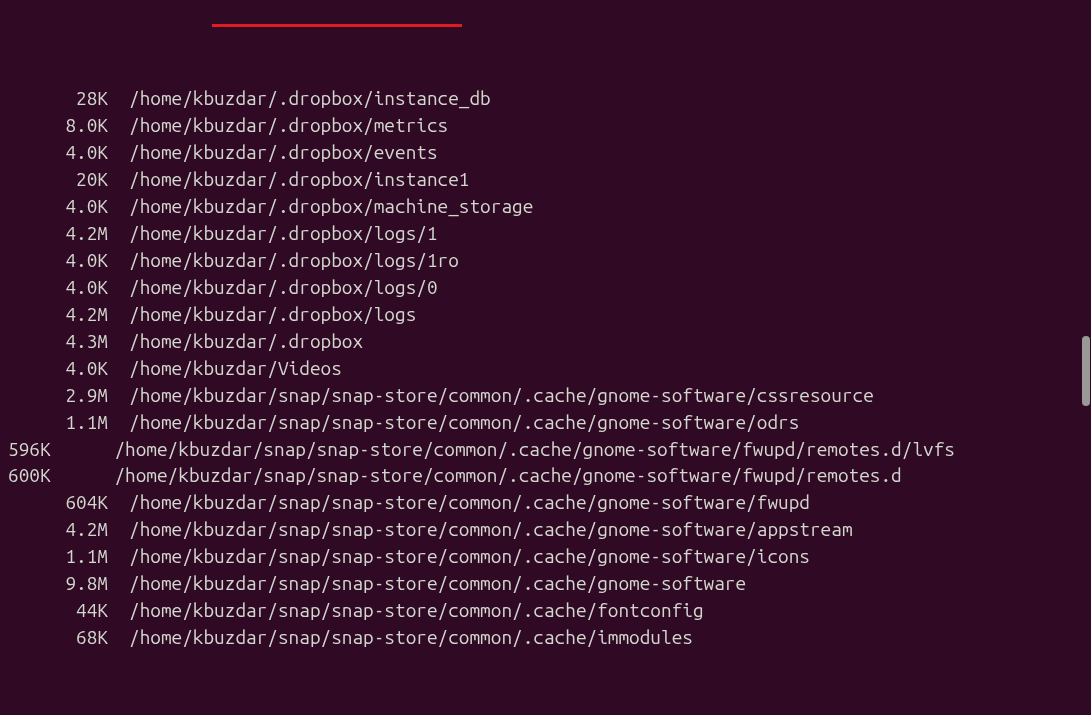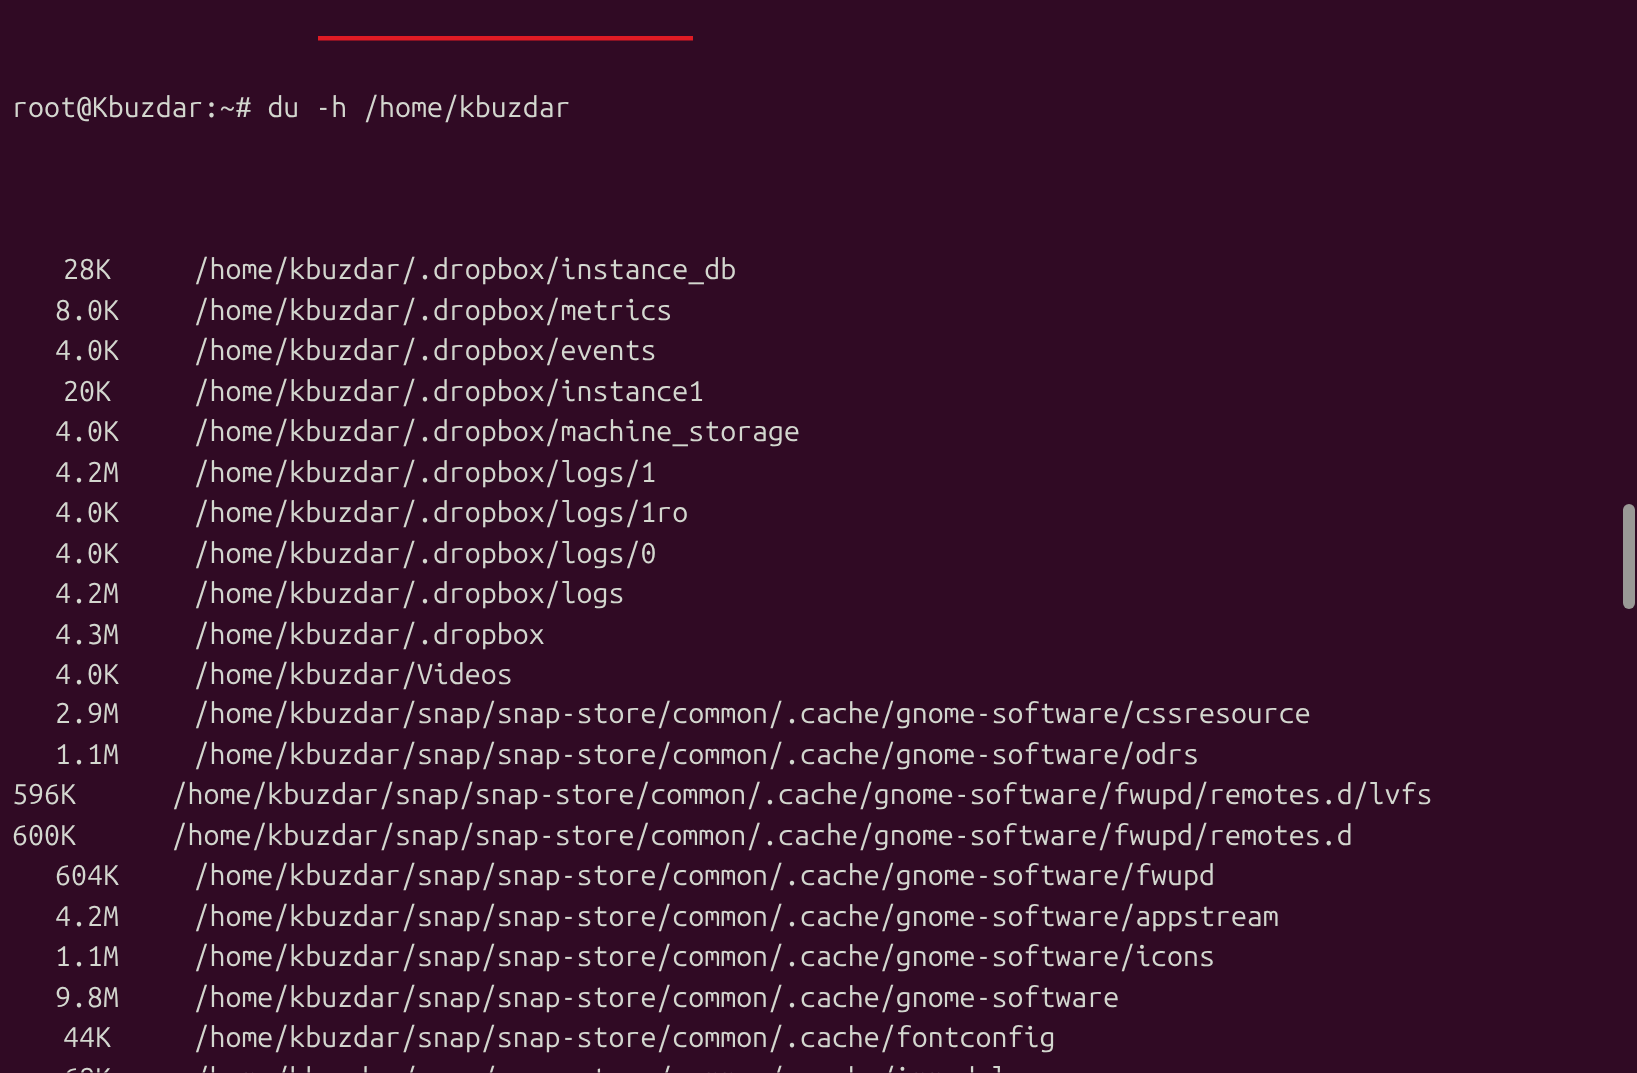--- a/index.html
+++ b/index.html
@@ -38,21 +38,21 @@
       width: 250px;
       height: 3px;
       background-color: #e01b24;
     }
     .output-line {
       display: block;
     }
     .size-col {
       display: inline-block;
       width: 100px;
-      text-align: center;
+      text-align: right;
     }
     .path-col {
       display: inline;
       margin-left: 21px;
     }
     .scrollbar {
       position: absolute;
       right: 0;
       top: 0;
       width: 10px;
@@ -66,20 +66,19 @@
       width: 8px;
       height: 70px;
       background-color: #9a9996;
       border-radius: 4px;
     }
   </style>
 </head>
 <body>
 
 <div class="terminal">
-  <span class="prompt-line"><span class="prompt-user"><span>root</span>@<span>Kbuzdar</span>:<span>~</span><span>#</span></span> <span class="command">du -h /home/kbuzdar</span></span>
   <div class="underline"></div>
   <div id="output-container"><span class="output-line"><span class="size-col">28K</span><span class="path-col">/home/kbuzdar/.dropbox/instance_db</span></span><span class="output-line"><span class="size-col">8.0K</span><span class="path-col">/home/kbuzdar/.dropbox/metrics</span></span><span class="output-line"><span class="size-col">4.0K</span><span class="path-col">/home/kbuzdar/.dropbox/events</span></span><span class="output-line"><span class="size-col">20K</span><span class="path-col">/home/kbuzdar/.dropbox/instance1</span></span><span class="output-line"><span class="size-col">4.0K</span><span class="path-col">/home/kbuzdar/.dropbox/machine_storage</span></span><span class="output-line"><span class="size-col">4.2M</span><span class="path-col">/home/kbuzdar/.dropbox/logs/1</span></span><span class="output-line"><span class="size-col">4.0K</span><span class="path-col">/home/kbuzdar/.dropbox/logs/1ro</span></span><span class="output-line"><span class="size-col">4.0K</span><span class="path-col">/home/kbuzdar/.dropbox/logs/0</span></span><span class="output-line"><span class="size-col">4.2M</span><span class="path-col">/home/kbuzdar/.dropbox/logs</span></span><span class="output-line"><span class="size-col">4.3M</span><span class="path-col">/home/kbuzdar/.dropbox</span></span><span class="output-line"><span class="size-col">4.0K</span><span class="path-col">/home/kbuzdar/Videos</span></span><span class="output-line"><span class="size-col">2.9M</span><span class="path-col">/home/kbuzdar/snap/snap-store/common/.cache/gnome-software/cssresource</span></span><span class="output-line"><span class="size-col">1.1M</span><span class="path-col">/home/kbuzdar/snap/snap-store/common/.cache/gnome-software/odrs</span></span><span class="output-line">596K      /home/kbuzdar/snap/snap-store/common/.cache/gnome-software/fwupd/remotes.d/lvfs</span><span class="output-line">600K      /home/kbuzdar/snap/snap-store/common/.cache/gnome-software/fwupd/remotes.d</span><span class="output-line"><span class="size-col">604K</span><span class="path-col">/home/kbuzdar/snap/snap-store/common/.cache/gnome-software/fwupd</span></span><span class="output-line"><span class="size-col">4.2M</span><span class="path-col">/home/kbuzdar/snap/snap-store/common/.cache/gnome-software/appstream</span></span><span class="output-line"><span class="size-col">1.1M</span><span class="path-col">/home/kbuzdar/snap/snap-store/common/.cache/gnome-software/icons</span></span><span class="output-line"><span class="size-col">9.8M</span><span class="path-col">/home/kbuzdar/snap/snap-store/common/.cache/gnome-software</span></span><span class="output-line"><span class="size-col">44K</span><span class="path-col">/home/kbuzdar/snap/snap-store/common/.cache/fontconfig</span></span><span class="output-line"><span class="size-col">68K</span><span class="path-col">/home/kbuzdar/snap/snap-store/common/.cache/immodules</span></span></div>
 </div>
 
 <div class="scrollbar">
   <div class="scrollbar-thumb"></div>
 </div>
 
 </body></html>

